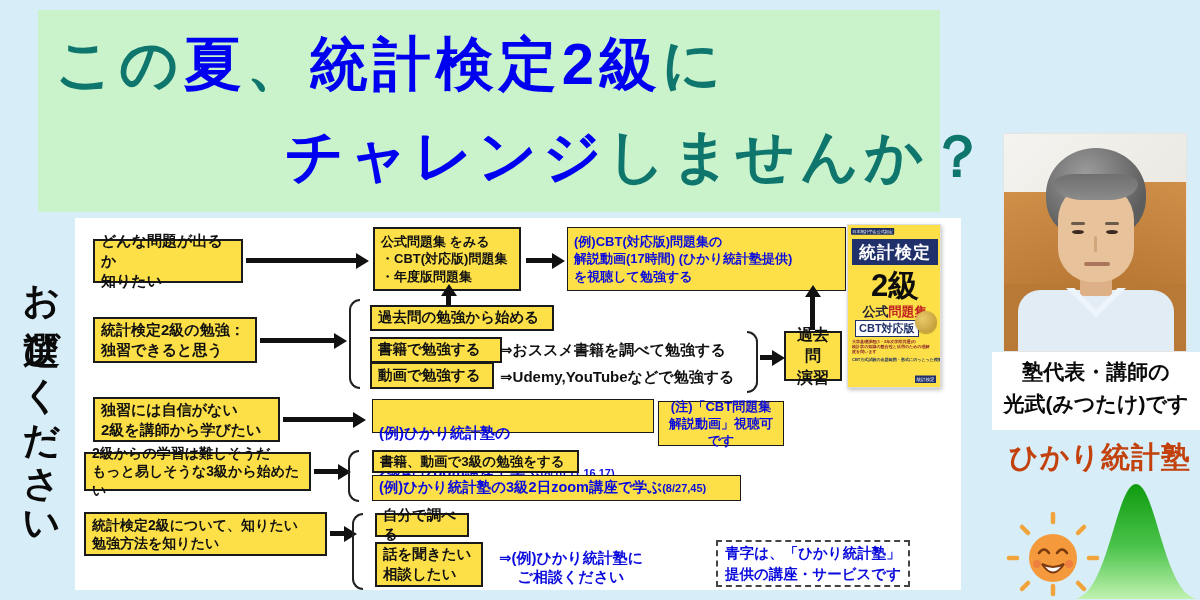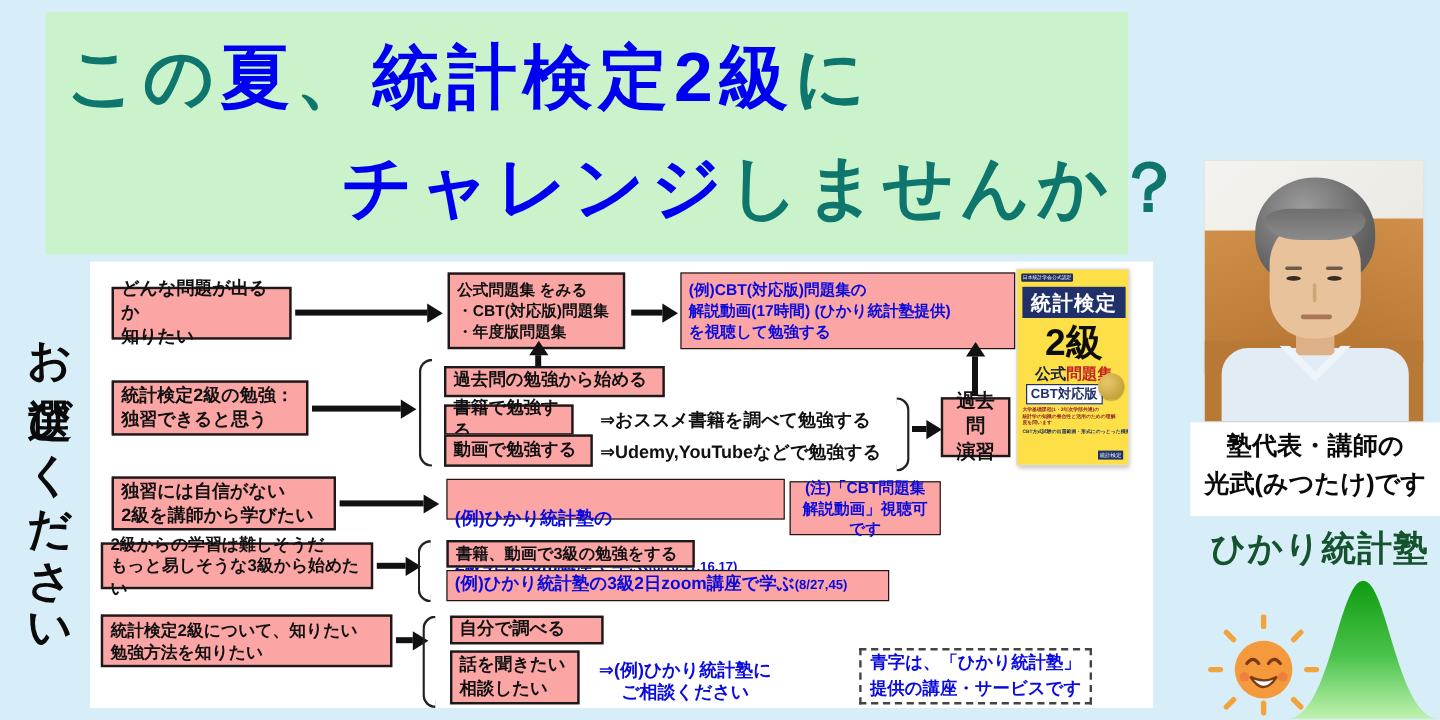--- a/index.html
+++ b/index.html
@@ -22,21 +22,21 @@
   .bline2{left:247px; top:108px;}
   
   .vlabel{
     left:10px; top:258px; height:320px; width:56px;
     writing-mode:vertical-rl; text-orientation:upright;
     font-size:37px; font-weight:bold; letter-spacing:3px; color:#0a0a0a;
   }
   
   .panel{left:75px; top:218px; width:886px; height:372px; background:var(--panel);}
   .box{
-    position:absolute; background:#fca5a5; border:2px solid #1a1a1a;
+    position:absolute; background:#fde047; border:2px solid #1a1a1a;
     font-weight:bold; white-space:pre-line; line-height:1.32;
     padding:1px 6px; color:#111; display:flex; align-items:center; font-size:15px;
   }
   .box.thin{border-width:1.5px;}
   .box.blue{color:var(--blue);}
   .box.center{justify-content:center; text-align:center;}
   .ntext{position:absolute; font-weight:bold; white-space:pre-line; font-size:15px; color:#111;}
   .ntext.blue{color:var(--blue);}
   .small-inline{font-size:11px;}
   .blockline{display:block;}
@@ -104,21 +104,21 @@
   .photo .brow{position:absolute; top:88px; width:14px; height:3px; background:#6b5b4b; border-radius:2px;}
   .photo .brow.lb{left:67px;} .photo .brow.rb{left:101px;}
   .photo .nose{position:absolute; left:90px; top:102px; width:3px; height:16px; background:#cfa57c; border-radius:2px;}
   .photo .mouth{position:absolute; left:80px; top:128px; width:26px; height:4px; background:#a9765c; border-radius:3px;}
   
   .caption-bg{left:992px; top:352px; width:208px; height:78px; background:#fff;}
   .caption{left:992px; top:356px; width:208px; text-align:center; font-weight:bold;
         font-size:21px; line-height:1.5; color:#0a0a0a;}
   .caption .sm{font-size:21px;}
   .school{left:1000px; top:438px; width:200px; text-align:center; font-weight:bold;
-        font-size:29px; color:#14532d; letter-spacing:1px;}
+        font-size:29px; color:#c2410c; letter-spacing:1px;}
 </style>
 </head>
 <body>
 
 <div class="abs banner">
   <div class="bline bline1">
     <span class="bk">この</span><span class="bl">夏</span><span class="bk">、</span><span class="bl">統計検定2級</span><span class="bk">に</span>
   </div>
   <div class="bline bline2">
     <span class="bl">チャレンジ</span><span class="bk">しませんか？</span>
@@ -139,21 +139,21 @@
 <div class="box blue thin" style="left:567px; top:227px; width:279px; height:64px; font-size:13px;">(例)CBT(対応版)問題集の
 解説動画(17時間) (ひかり統計塾提供)
 を視聴して勉強する</div>
 
 <div class="box" style="left:93px; top:317px; width:164px; height:46px;">統計検定2級の勉強：
 独習できると思う</div>
 <div class="ar h" style="left:260px; top:338px; width:74px;"></div>
 <div class="brk l" style="left:349px; top:299px; height:90px;"></div>
 <div class="box" style="left:370px; top:305px; width:184px; height:26px; font-size:14.5px;">過去問の勉強から始める</div>
 <div class="ar v" style="left:446px; top:296px; height:9px;"></div>
-<div class="box" style="left:370px; top:337px; width:108px; height:26px; font-size:14.5px;">書籍で勉強する</div>
+<div class="box" style="left:370px; top:337px; width:132px; height:26px; font-size:14.5px;">書籍で勉強する</div>
 <div class="box" style="left:370px; top:362px; width:124px; height:27px; font-size:14.5px;">動画で勉強する</div>
 <div class="ntext" style="left:500px; top:341px;">⇒おススメ書籍を調べて勉強する</div>
 <div class="ntext" style="left:500px; top:368px;">⇒Udemy,YouTubeなどで勉強する</div>
 <div class="brk r" style="left:747px; top:331px; height:62px;"></div>
 <div class="ar h" style="left:760px; top:355px; width:12px;"></div>
 <div class="box center" style="left:784px; top:331px; width:58px; height:50px; font-size:16px;">過去問
 演習</div>
 <div class="ar v" style="left:810px; top:297px; height:33px;"></div>
 
 <div class="box" style="left:93px; top:397px; width:187px; height:45px;">独習には自信がない
@@ -172,21 +172,21 @@
 <div class="brk l" style="left:348px; top:450px; height:52px;"></div>
 <div class="box" style="left:372px; top:450px; width:207px; height:23px; font-size:13.5px;">書籍、動画で3級の勉強をする</div>
 <div class="box blue thin" style="left:372px; top:475px; width:369px; height:26px; font-size:14.5px;">
   <span>(例)ひかり統計塾の3級2日zoom講座で学ぶ</span><span class="small-inline">(8/27,45)</span>
 </div>
 
 <div class="box" style="left:84px; top:512px; width:243px; height:44px; font-size:14px;">統計検定2級について、知りたい
 勉強方法を知りたい</div>
 <div class="ar h" style="left:330px; top:531px; width:14px;"></div>
 <div class="brk l" style="left:352px; top:513px; height:77px;"></div>
-<div class="box" style="left:375px; top:513px; width:128px; height:24px; font-size:14.5px;">自分で調べる</div>
+<div class="box" style="left:375px; top:513px; width:94px; height:24px; font-size:14.5px;">自分で調べる</div>
 <div class="box" style="left:375px; top:542px; width:108px; height:45px; font-size:14.5px;">話を聞きたい
 相談したい</div>
 <div class="ntext blue" style="left:487px; top:549px; width:168px; text-align:center;">⇒(例)ひかり統計塾に
 ご相談ください</div>
 
 <div class="legend">青字は、「ひかり統計塾」
 提供の講座・サービスです</div>
 
 <div class="abs book">
   <div class="certify">日本統計学会公式認定</div>

